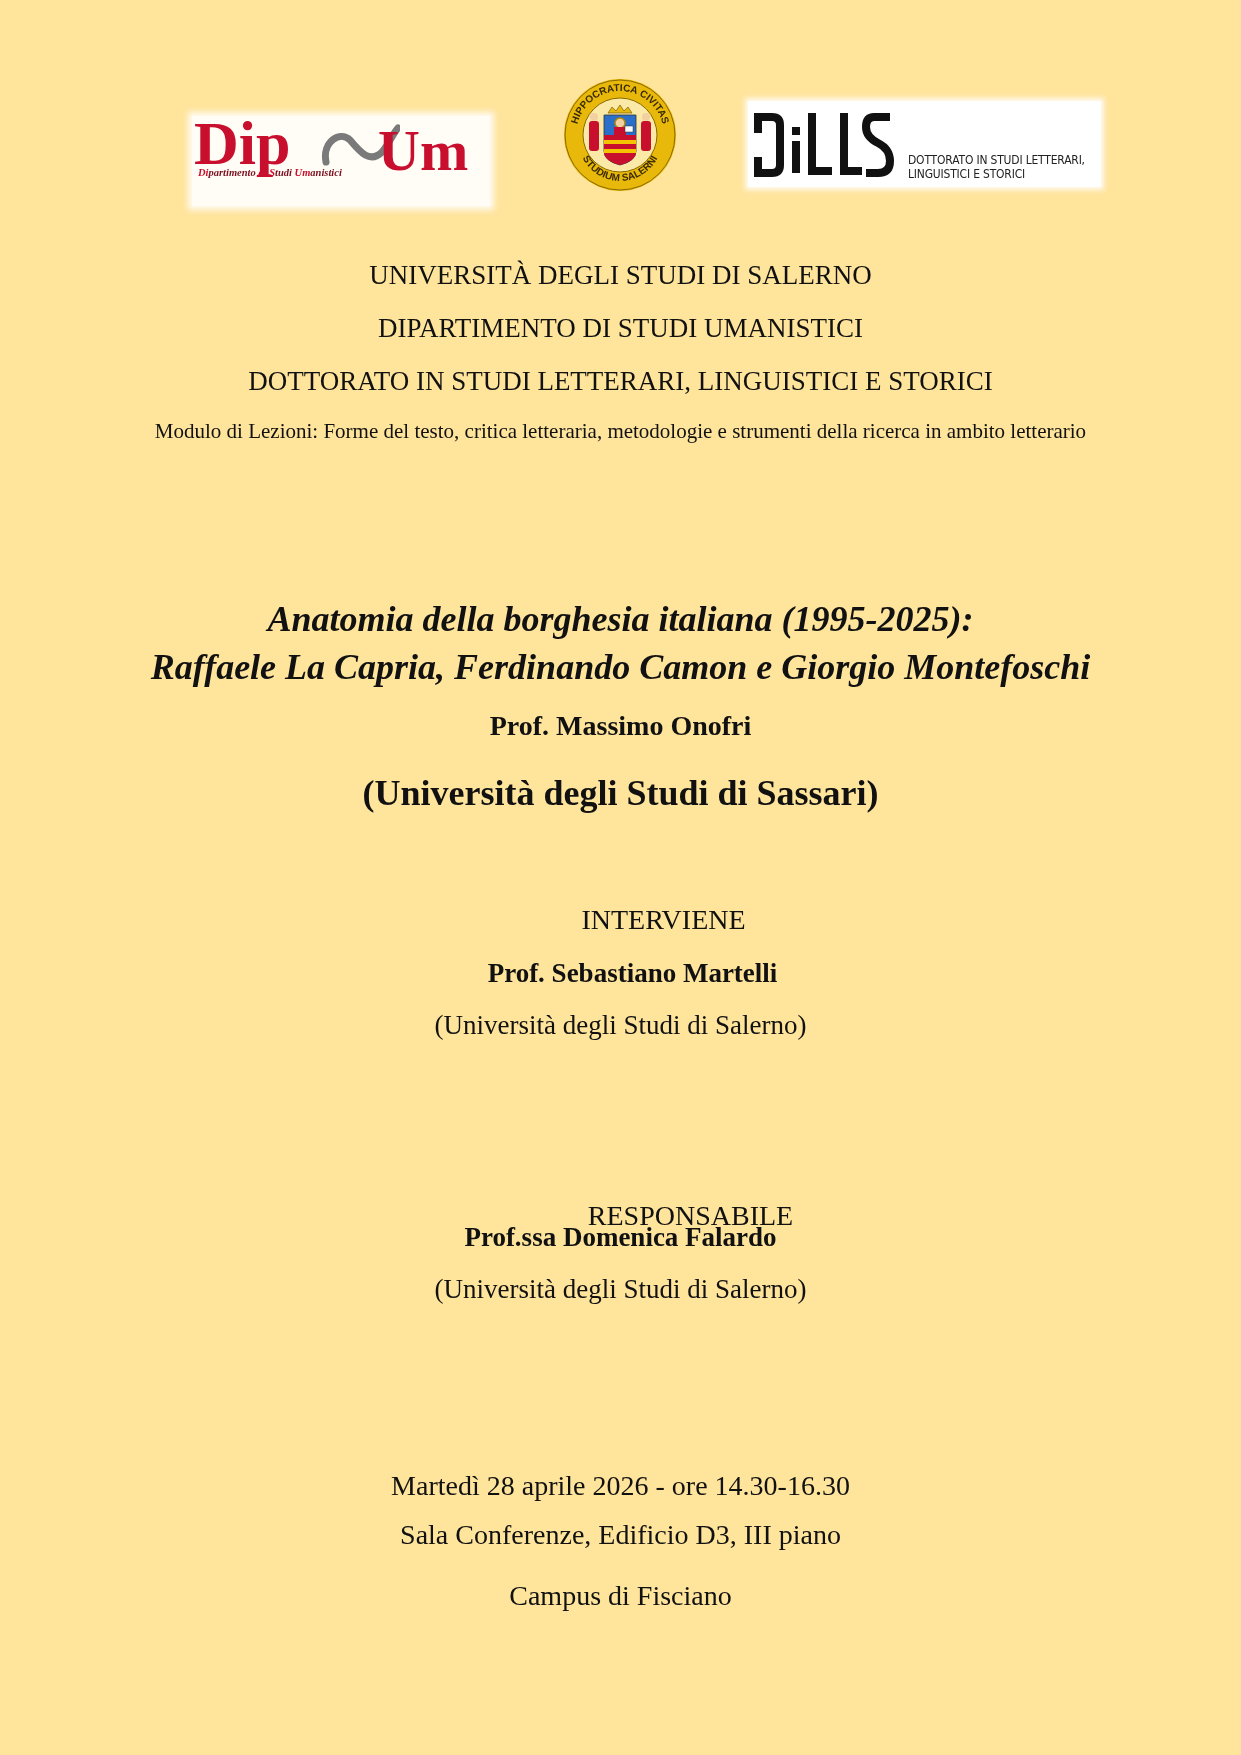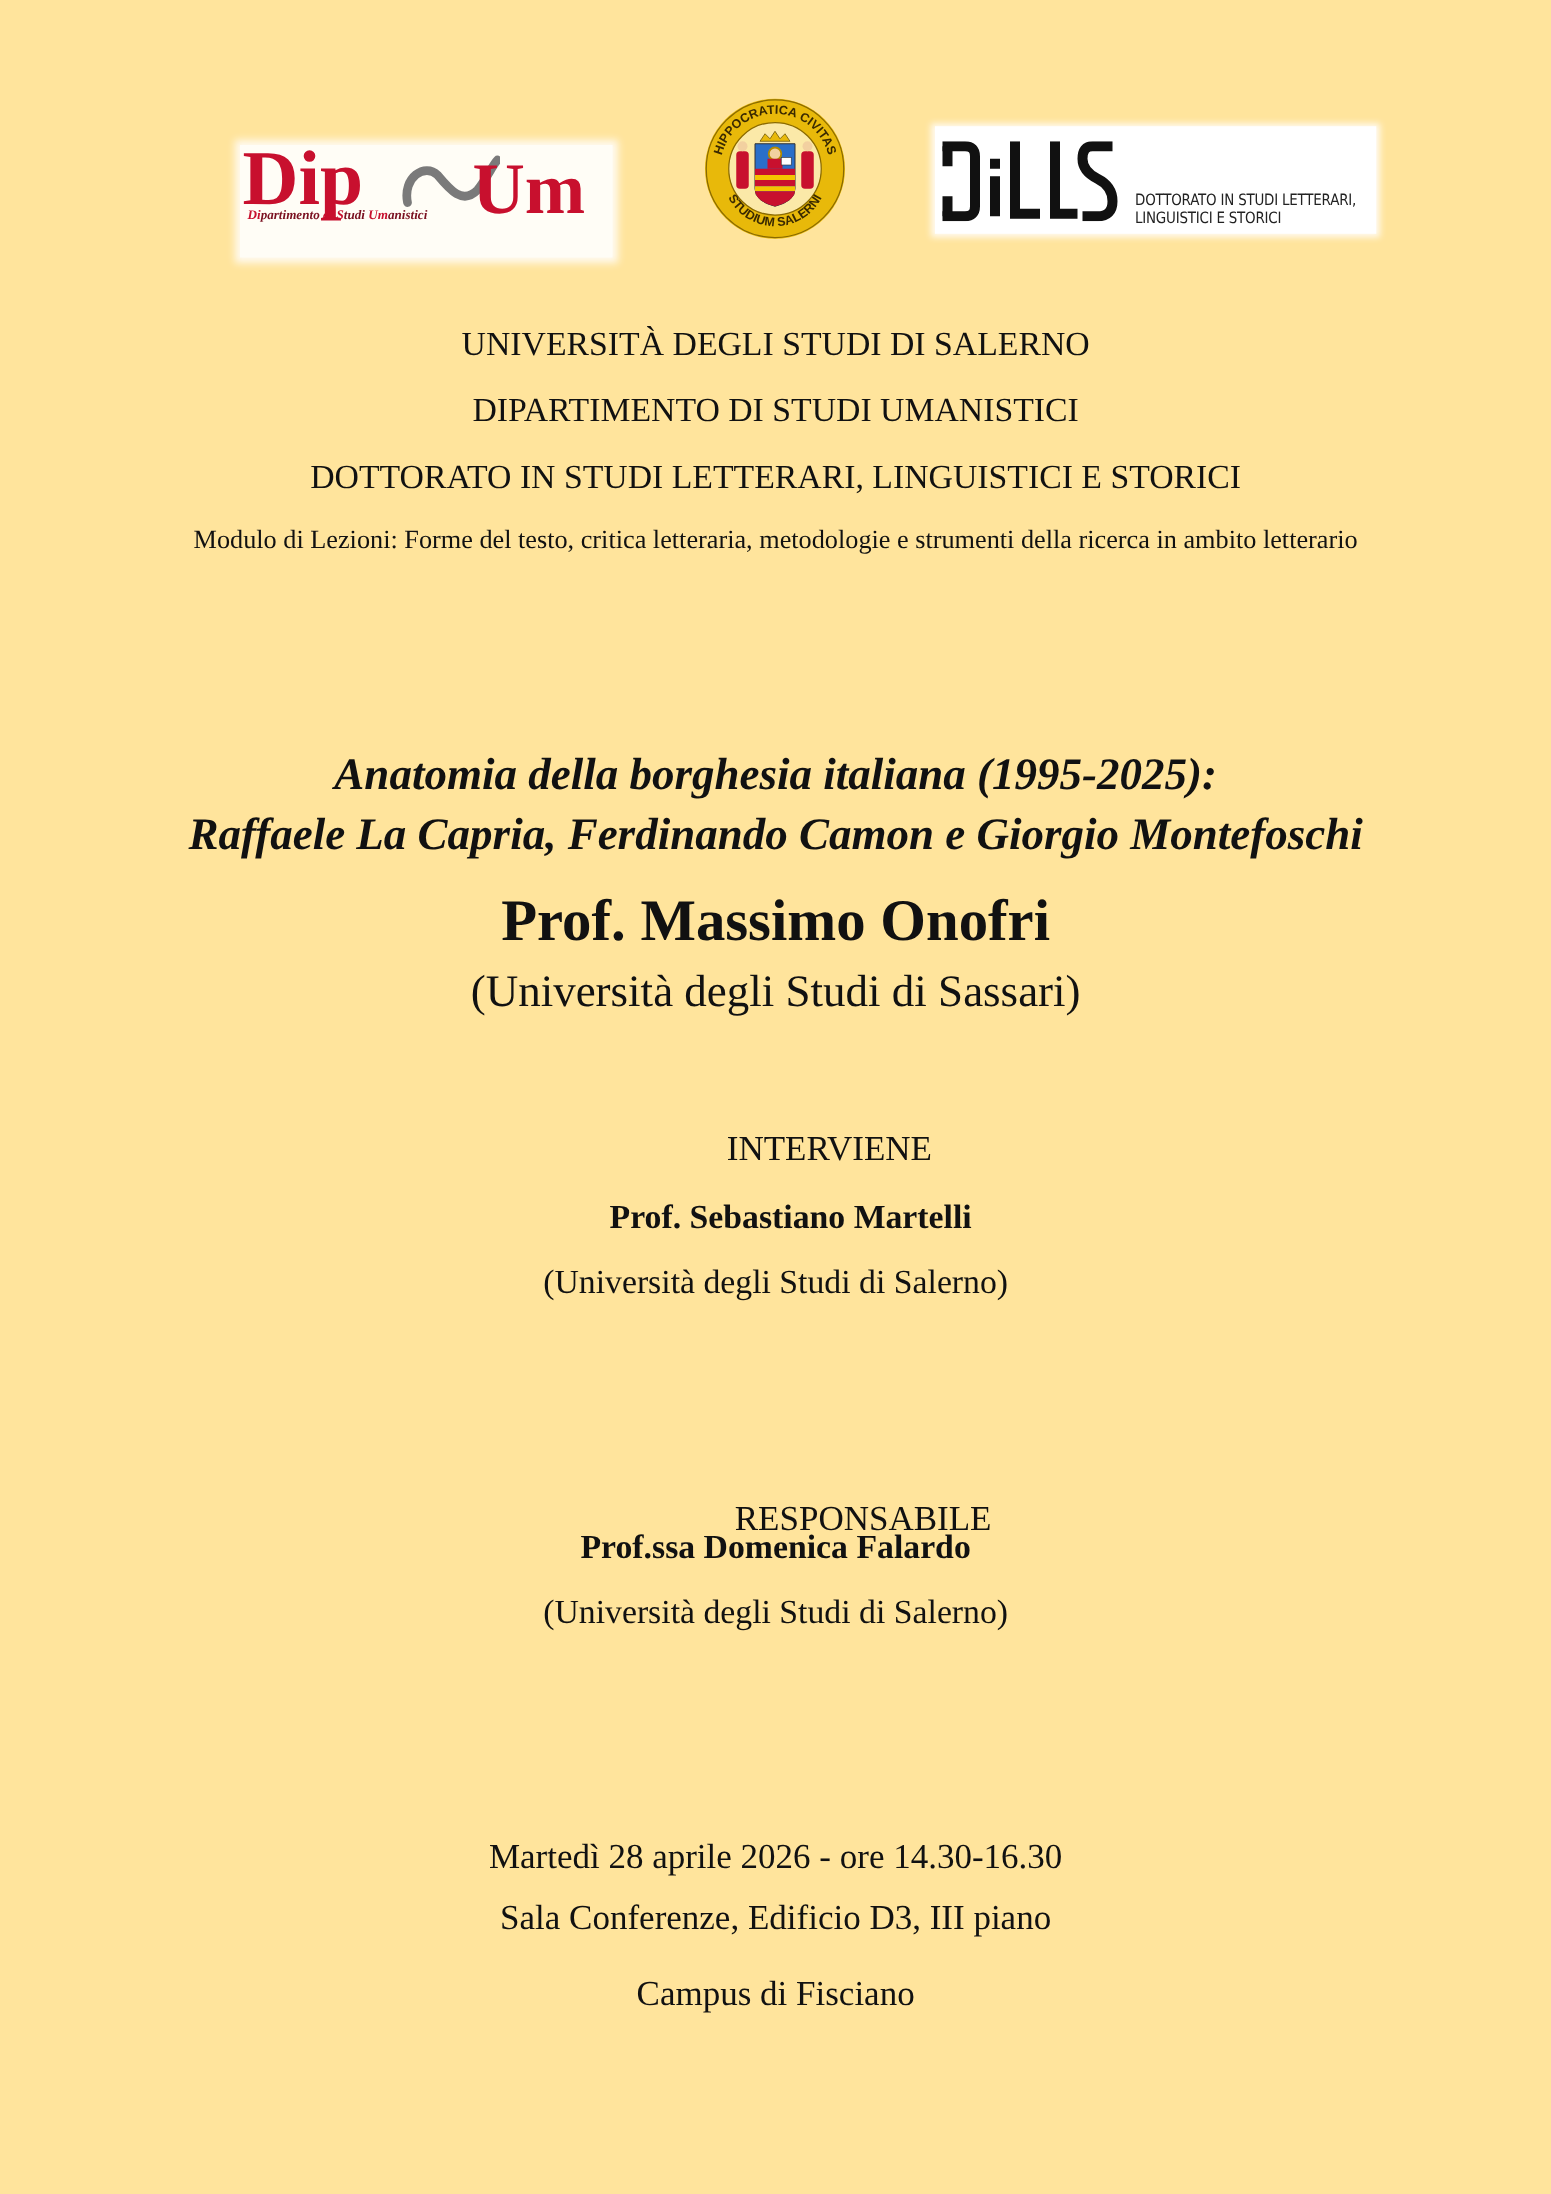--- a/index.html
+++ b/index.html
@@ -68,22 +68,22 @@
       letter-spacing: -0.2px;
       white-space: nowrap;
       transform: scaleX(0.86);
       transform-origin: left top;
     }
 
     
     .hdr { font-size: 27px; }
     .modulo { font-size: 21px; }
     .title-it { font-size: 36px; font-style: italic; font-weight: bold; }
-    .speaker { font-size: 47px; font-weight: bold; }
-    .affil-big { font-size: 36px; }
+    .speaker { font-size: 28px; font-weight: bold; }
+    .affil-big { font-size: 36px; font-weight: bold; }
     .label { font-size: 28px; margin-left: 43px; }
     .name-b { font-size: 27px; font-weight: bold; }
     .affil { font-size: 27px; }
     .info { font-size: 28px; }
   </style>
 </head>
 <body>
 
 <div class="abs logo-dipsum">
   <span class="dipsum-big" style="left:2px; top:-4px;">Dip</span>

